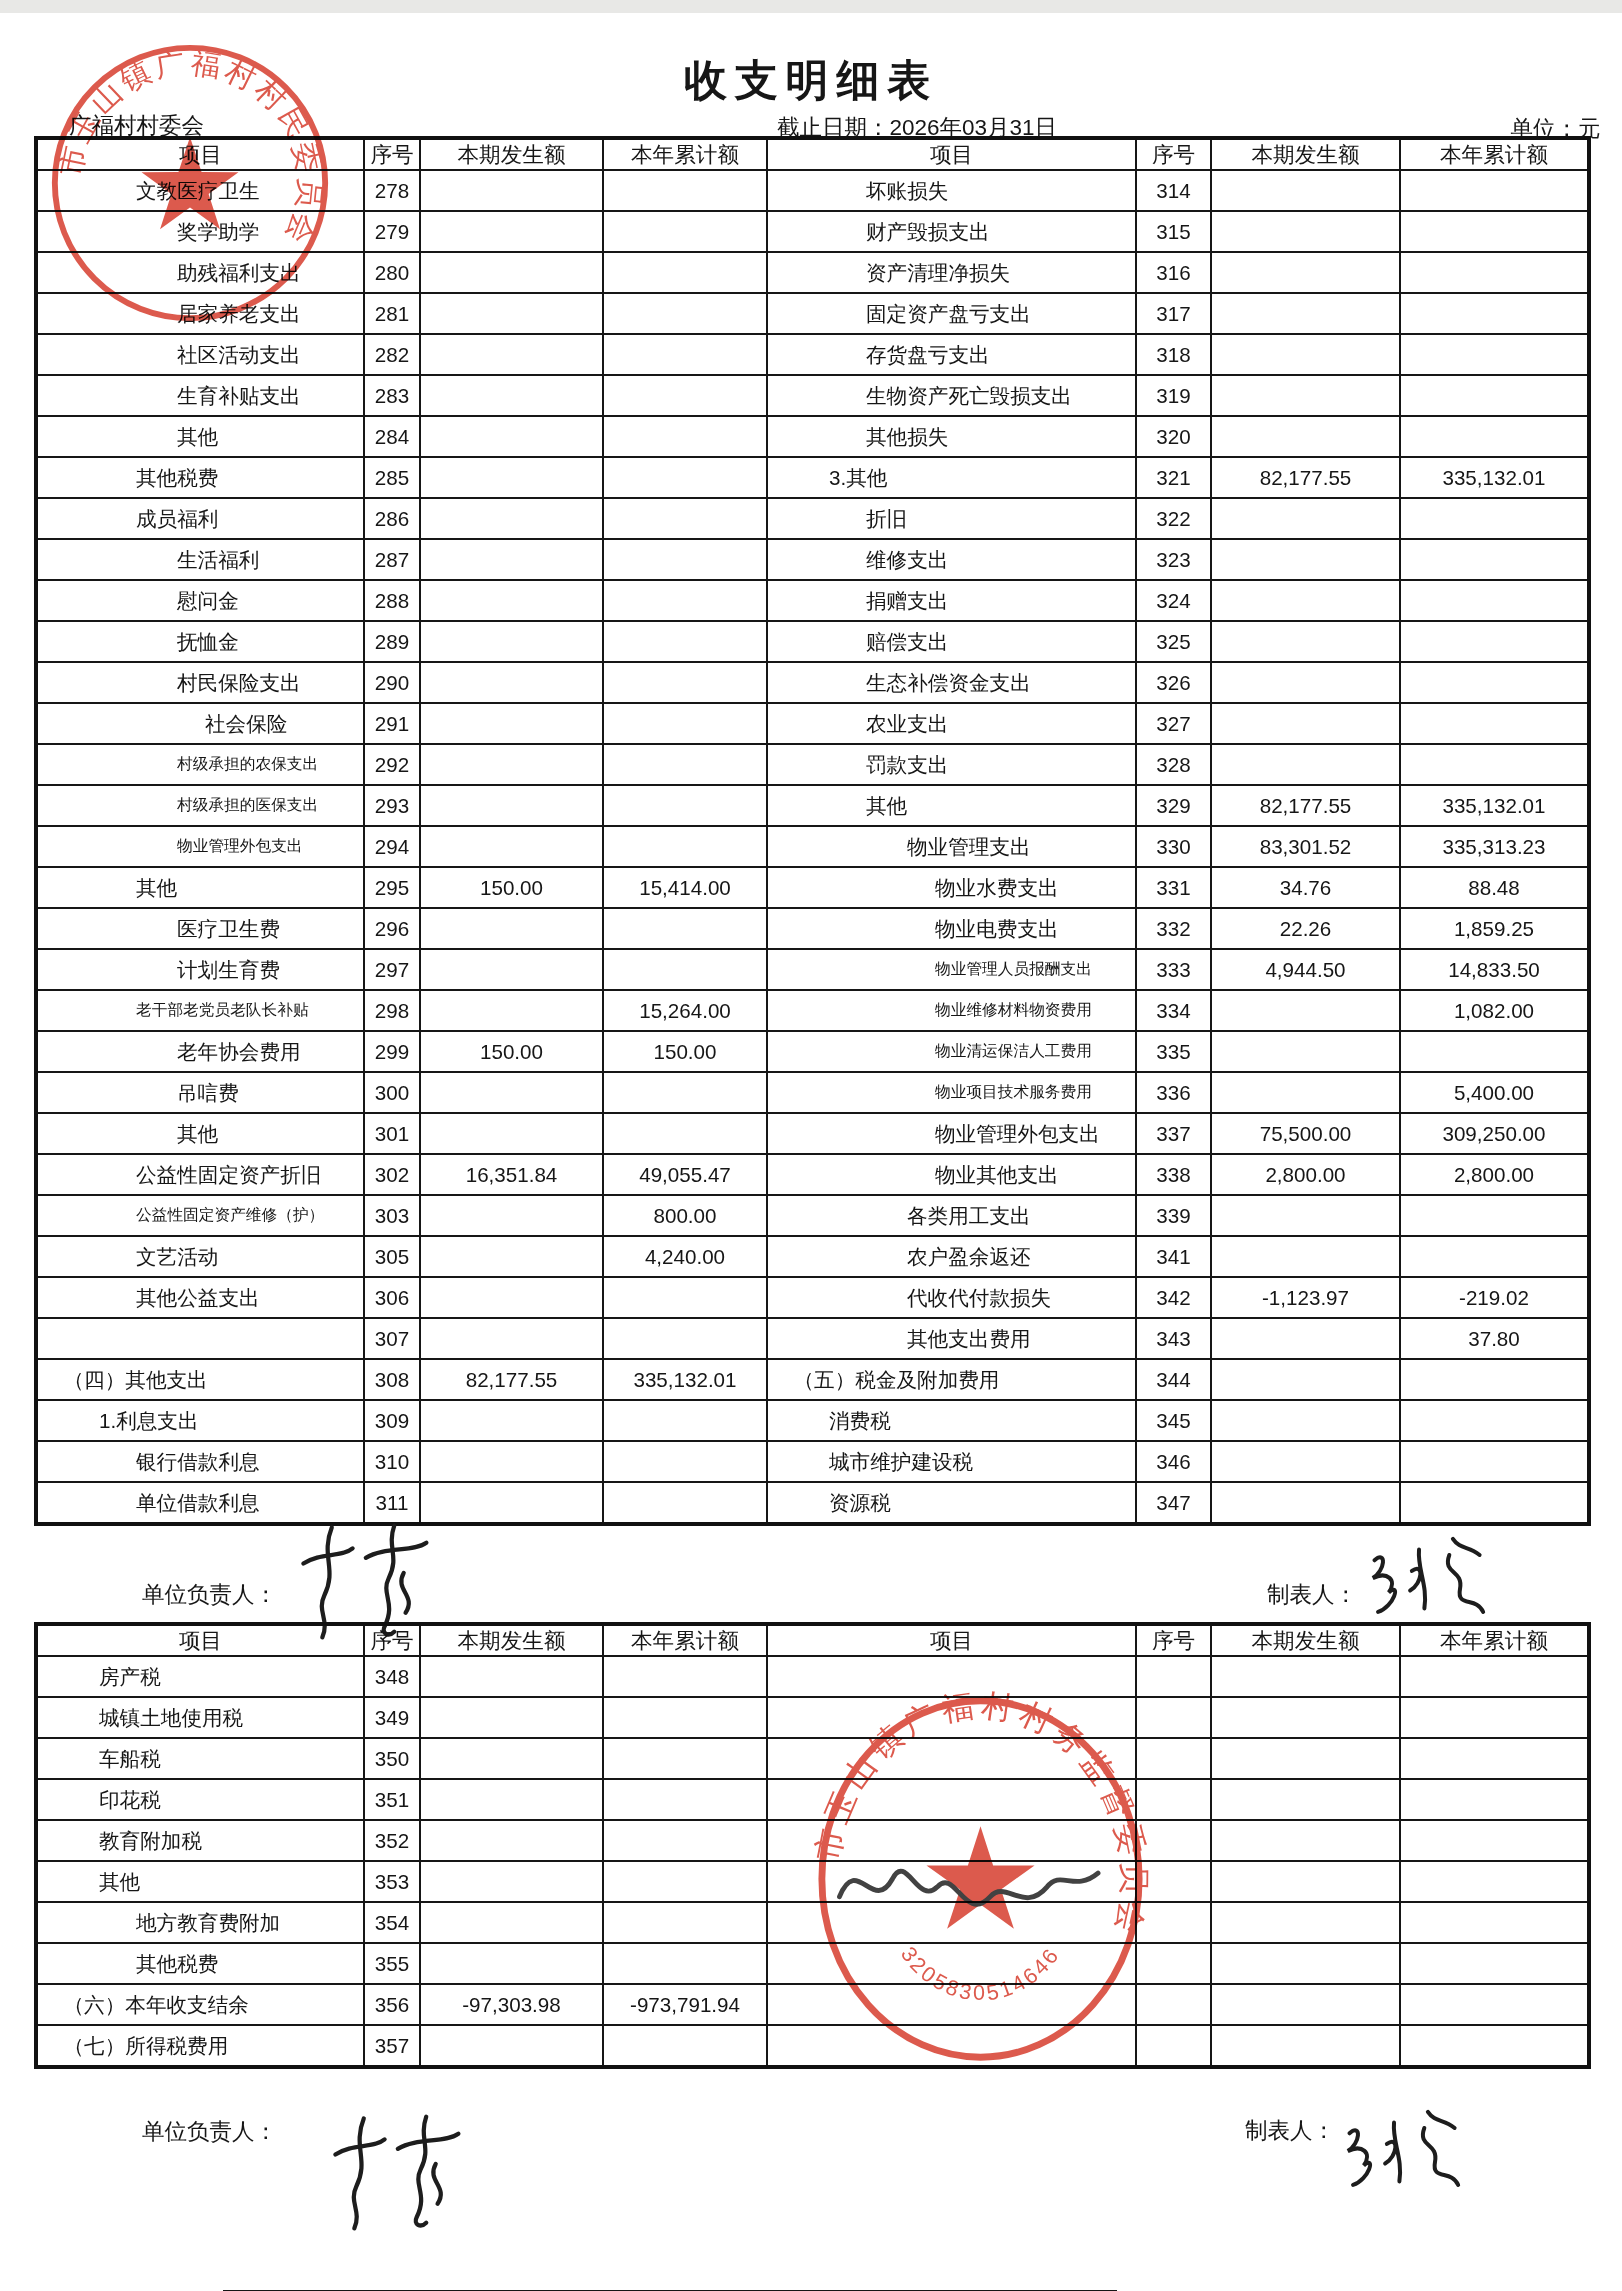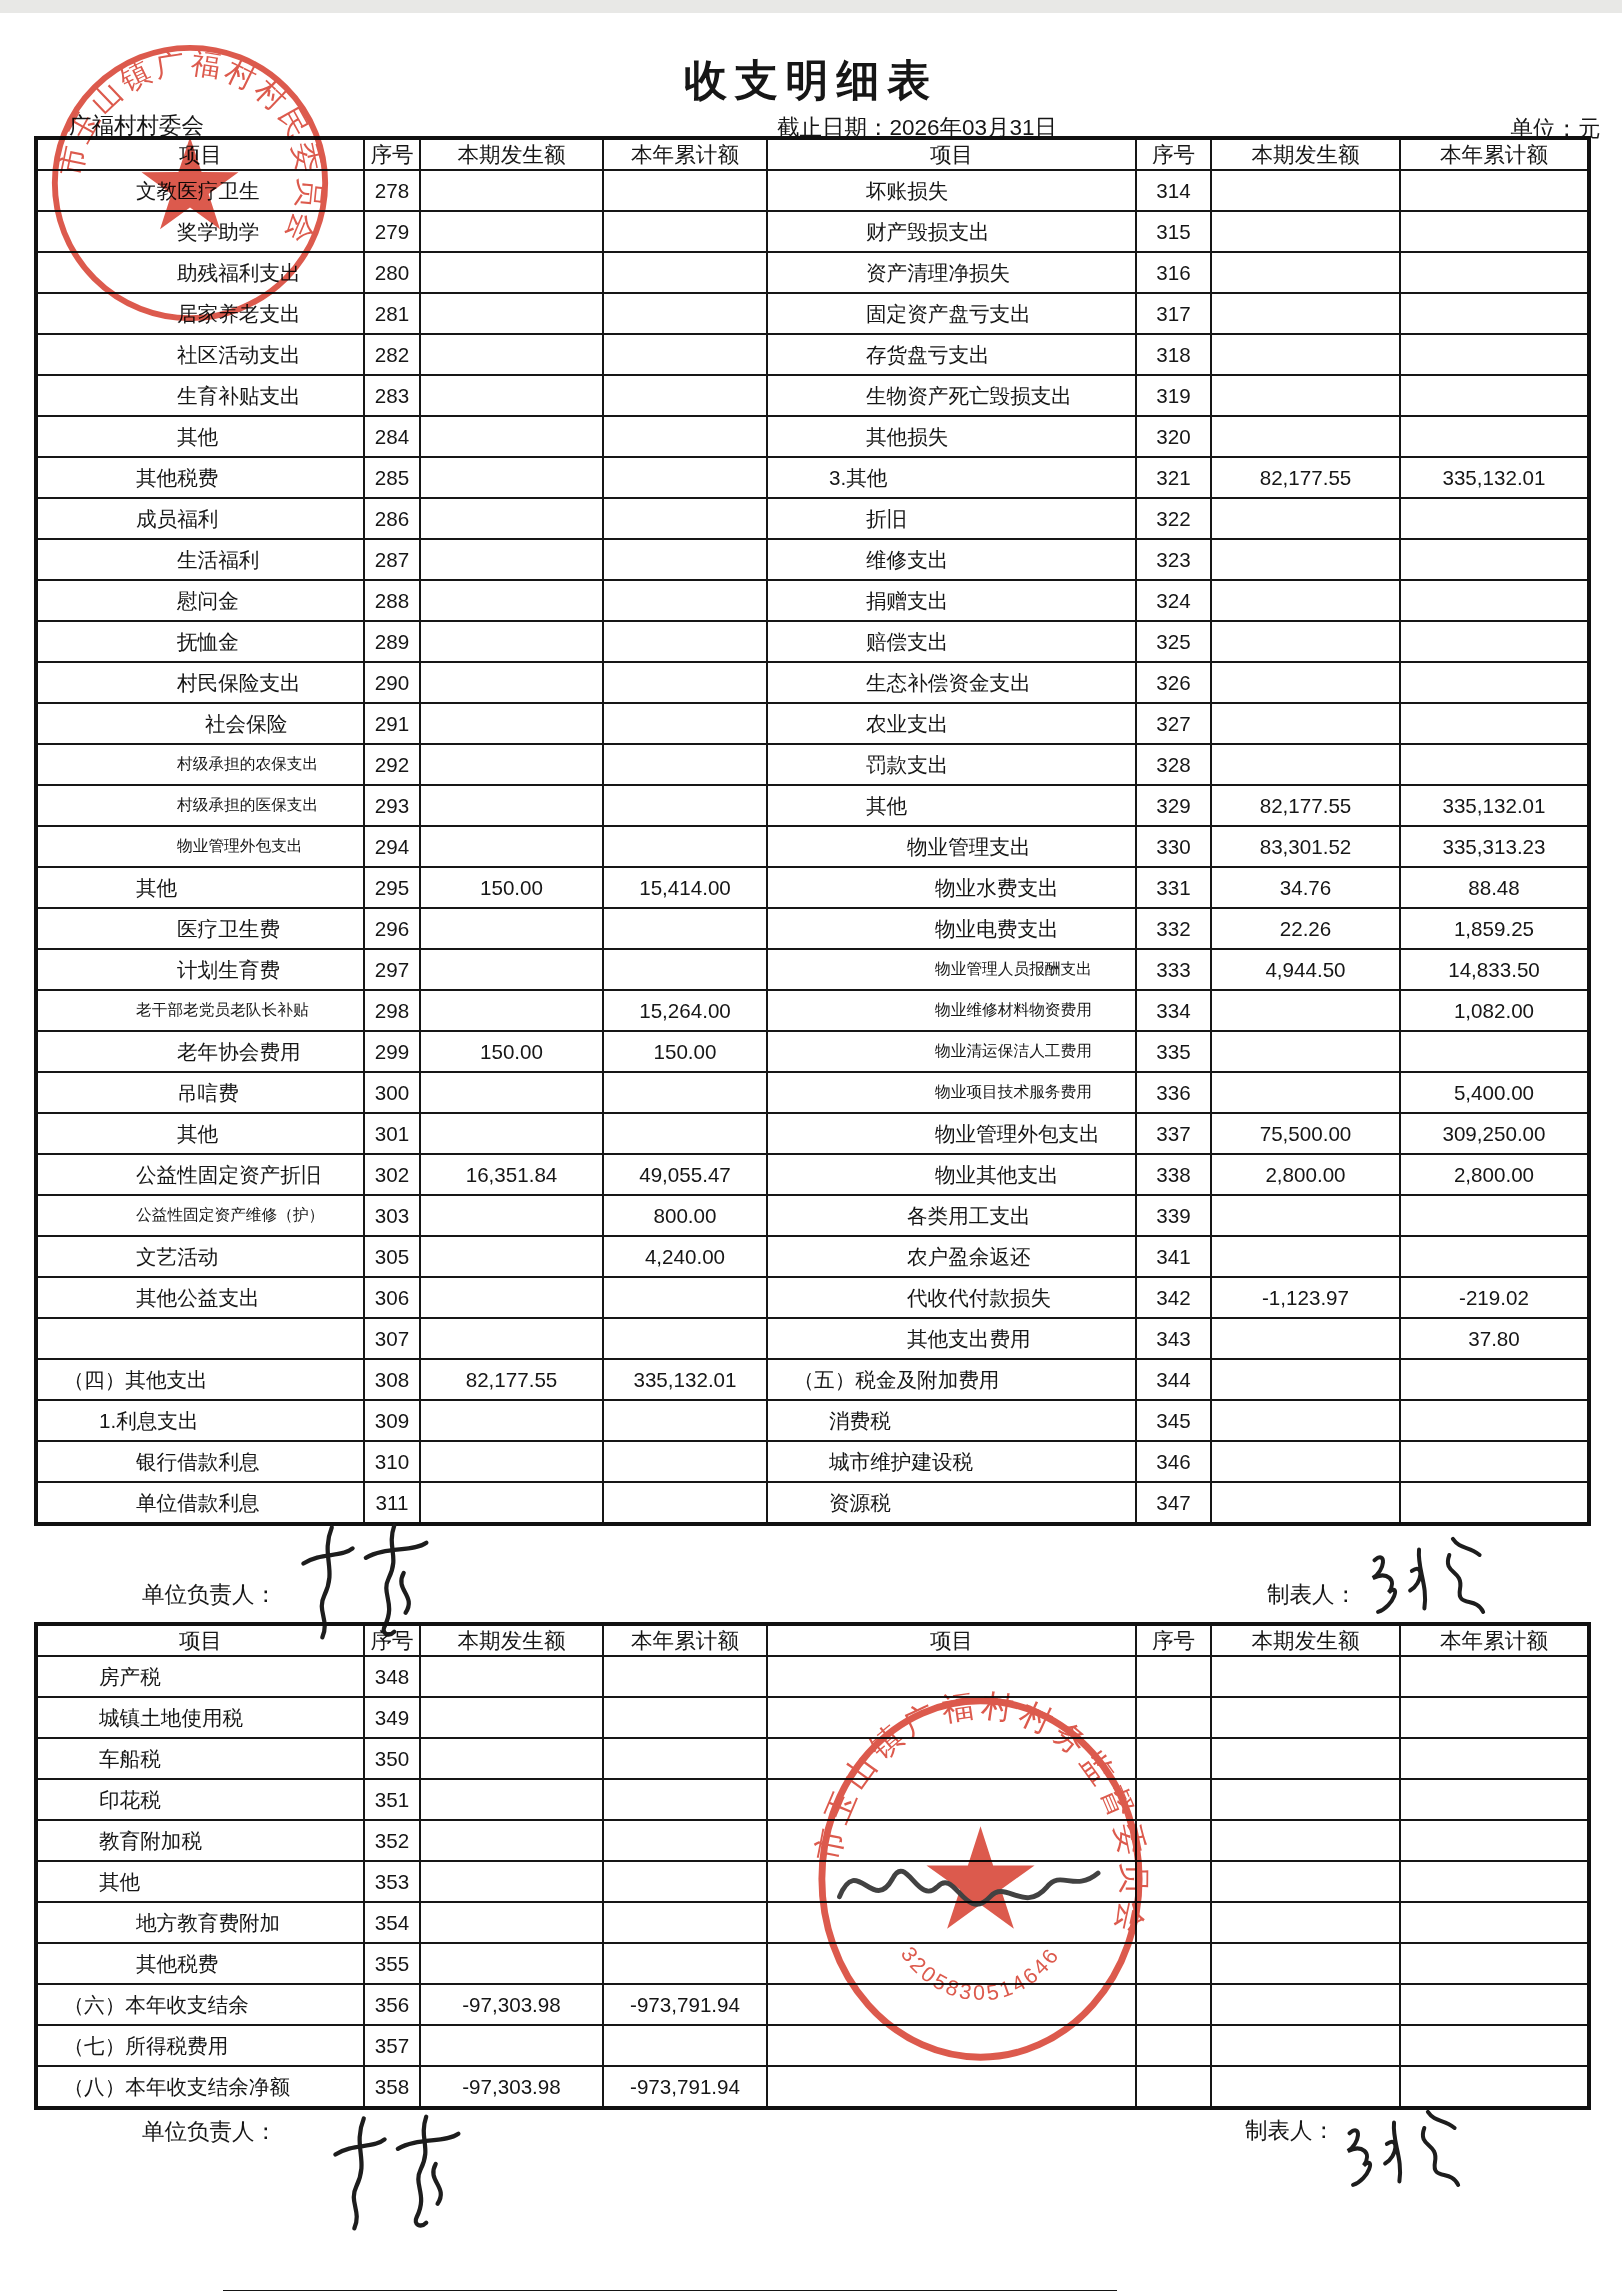--- a/index.html
+++ b/index.html
@@ -538,30 +538,20 @@
         <tr>
           <td class="cell-name ind0">（七）所得税费用</td>
           <td class="cell-no">357</td>
           <td class="cell-num"></td>
           <td class="cell-num"></td>
           <td class="cell-name ind0 hd"></td>
           <td class="cell-no"></td>
           <td class="cell-num"></td>
           <td class="cell-num"></td>
         </tr>
-        <tr>
-          <td class="cell-name ind0">（八）本年收支结余净额</td>
-          <td class="cell-no">358</td>
-          <td class="cell-num">-97,303.98</td>
-          <td class="cell-num">-973,791.94</td>
-          <td class="cell-name ind0 hd"></td>
-          <td class="cell-no"></td>
-          <td class="cell-num"></td>
-          <td class="cell-num"></td>
-        </tr>
       </tbody>
   </table>
 
   <div class="sig-label" style="left:142px;top:2103px;">单位负责人：</div>
   <svg class="sig" style="left:314px;top:2098px;" width="162" height="123" viewBox="0 0 170 130">
     <path d="M52,8 C40,38 58,52 44,80 C36,96 50,106 42,124"></path>
     <path d="M22,46 C40,34 62,40 74,30"></path>
     <path d="M118,6 C110,30 124,38 112,62 C104,78 120,88 108,112 C104,120 112,124 118,118"></path>
     <path d="M88,40 C108,28 138,34 152,24"></path>
     <path d="M128,56 C118,74 142,80 130,98"></path>

